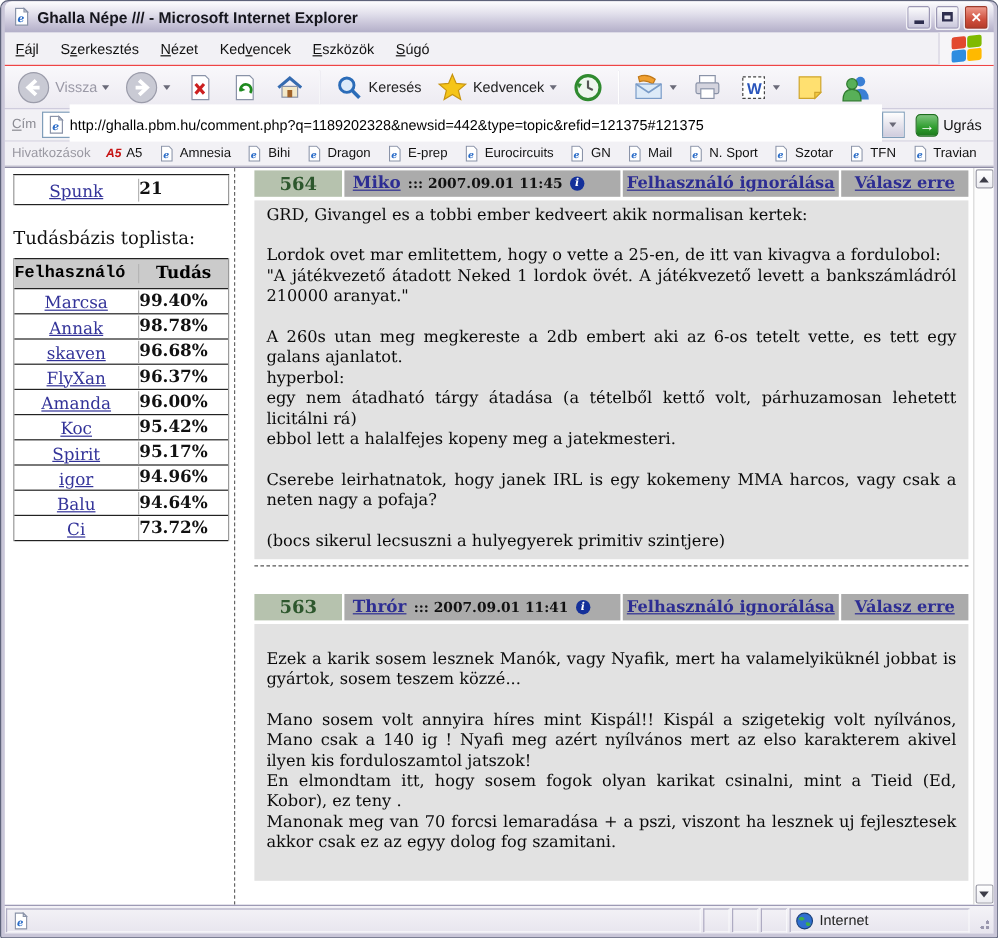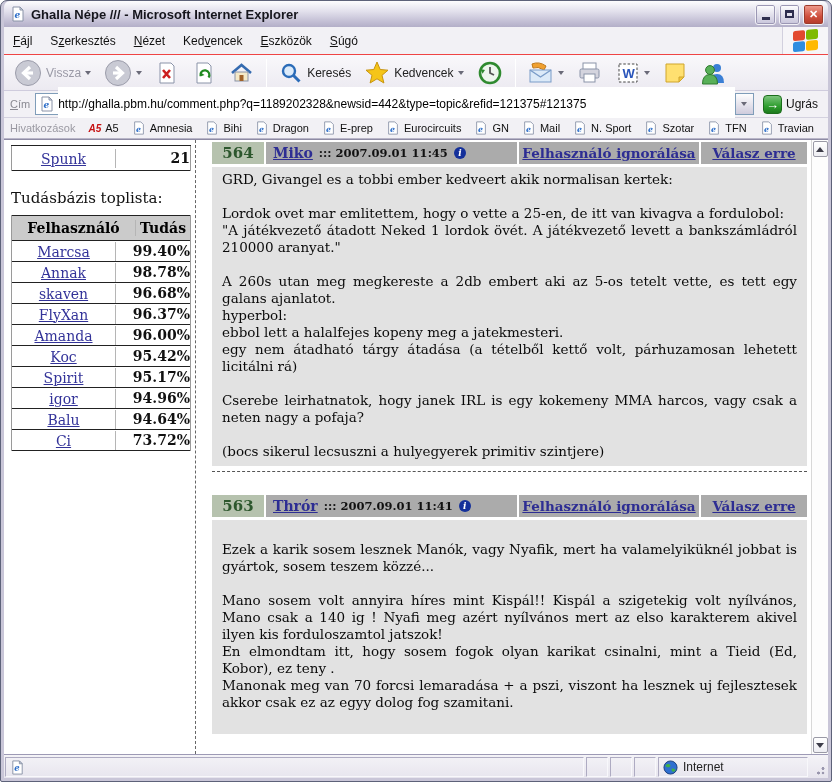--- a/index.html
+++ b/index.html
@@ -124,34 +124,34 @@
   
   .sidebar {
     width: 192px; flex: 0 0 192px; padding: 0 4px 0 7px;
     border-right: 1px dashed #666;
     overflow: hidden;
   }
   .side-cut { height: 5px; border-bottom: 1px solid #222; margin-top: 1px; }
   .stable { border-left: 1px solid #9a9a9a; border-right: 1px solid #9a9a9a; }
   .srow { display: flex; border-bottom: 1px solid #222; height: 25px; align-items: center; }
   .srow .c1 { width: 104px; text-align: center; border-right: 1px solid #b5b5b5; }
-  .srow .c2 { flex: 1; text-align: right; font-weight: bold; color: #111; }
+  .srow .c2 { flex: 1; text-align: left; font-weight: bold; color: #111; }
   .srow a { color: #333399; text-decoration: underline; font-size: 14px; }
   .srow .c2 { font-size: 14px; }
   .side-heading { margin: 18px 0 8px 0; font-size: 15px; color: #111; }
   .shead { display: flex; height: 26px; align-items: center; background: #cbcbcb;
     border-top: 1px solid #222; border-bottom: 1px solid #222; font-weight: bold; }
-  .shead .c1 { width: 124px; text-align: center; border-right: 1px solid #b5b5b5; font-size: 14px; }
+  .shead .c1 { width: 104px; border-right: 1px solid #b5b5b5; font-size: 14px; font-family: Liberation Mono, monospace; }
   .shead .c2 { flex: 1; text-align: center; font-size: 14px; }
   .srow.small { height: 21px; }
 
   
   .main { flex: 1; padding: 2px 4px 0 16px; overflow: hidden; }
   .post-header { display: flex; gap: 2px; height: 22px; margin-bottom: 3px; }
-  .ph-num { width: 52px; background: #b6c2ae; color: #2d572d; font-weight: bold;
+  .ph-num { width: 73px; background: #b6c2ae; color: #2d572d; font-weight: bold;
     font-size: 15px; display: flex; align-items: center; justify-content: center; }
   .ph-author { flex: 1; background: #ababab; display: flex; align-items: center;
     padding-left: 7px; gap: 6px; }
   .ph-author a { color: #2d2d93; font-weight: bold; font-size: 14px; text-decoration: underline; }
   .ph-date { font-weight: bold; font-size: 11.5px; color: #111; }
   .info-ico { width: 12px; height: 12px; border-radius: 50%; background: #14309a;
     color: #fff; font-size: 9px; font-style: italic; font-weight: bold;
     display: inline-flex; align-items: center; justify-content: center;
     font-family: "DejaVu Serif", serif; }
   .ph-ignore { width: 180px; background: #ababab; display: flex; align-items: center;
@@ -530,24 +530,24 @@
           <div class="ph-reply">
               <a class="ph-link">Válasz erre</a>
             </div>
         </div>
         <div class="post-body">
           <div class="pline">GRD, Givangel es a tobbi ember kedveert akik normalisan kertek:</div>
           <div class="pline"></div>
           <div class="pline">Lordok ovet mar emlitettem, hogy o vette a 25-en, de itt van kivagva a fordulobol:</div>
           <div class="pline">"A játékvezető átadott Neked 1 lordok övét. A játékvezető levett a bankszámládról 210000 aranyat."</div>
           <div class="pline"></div>
-          <div class="pline">A 260s utan meg megkereste a 2db embert aki az 5-os tetelt vette, es tett egy galans ajanlatot.</div>
+          <div class="pline">A 260s utan meg megkereste a 2db embert aki az 6-os tetelt vette, es tett egy galans ajanlatot.</div>
           <div class="pline">hyperbol:</div>
+          <div class="pline">egy nem átadható tárgy átadása (a tételből kettő volt, párhuzamosan lehetett licitálni rá)</div>
           <div class="pline">ebbol lett a halalfejes kopeny meg a jatekmesteri.</div>
-          <div class="pline">egy nem átadható tárgy átadása (a tételből kettő volt, párhuzamosan lehetett licitálni rá)</div>
           <div class="pline"></div>
           <div class="pline">Cserebe leirhatnatok, hogy janek IRL is egy kokemeny MMA harcos, vagy csak a neten nagy a pofaja?</div>
           <div class="pline"></div>
           <div class="pline">(bocs sikerul lecsuszni a hulyegyerek primitiv szintjere)</div>
         </div>
       </div>
 
       <div class="post-sep"></div>
       <div class="post-gap"></div>
 

